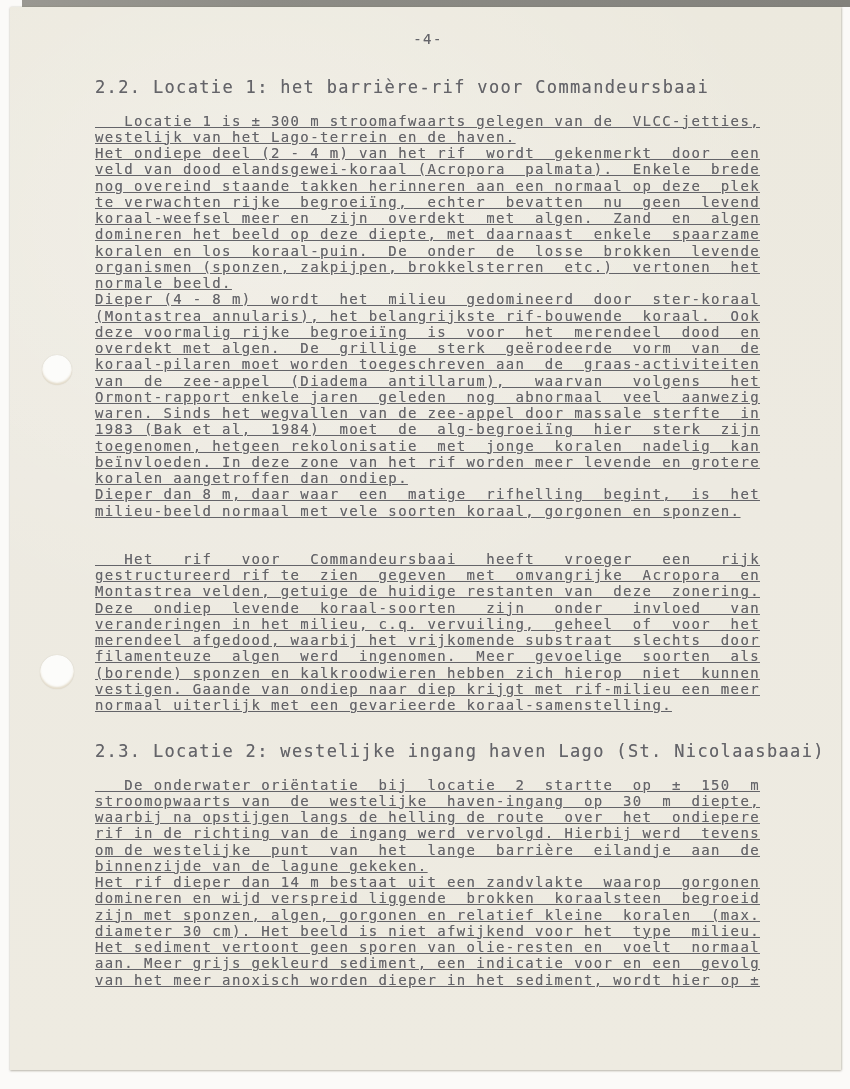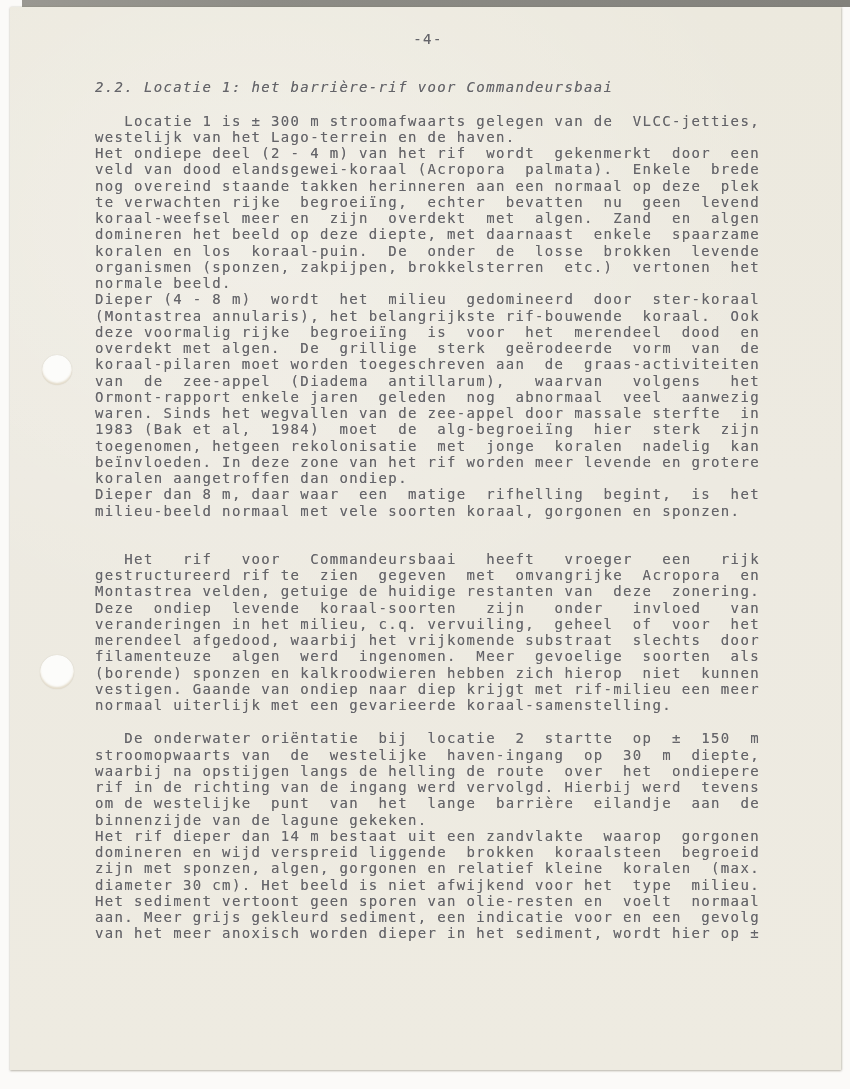--- a/index.html
+++ b/index.html
@@ -47,29 +47,29 @@
     letter-spacing: 1.35px;
     text-shadow: 0 0 0.6px rgba(100,100,106,0.55);
   }
   .page-number {
     width: 666px;
     text-align: center;
     white-space: pre;
   }
   .heading {
     margin: 0; padding: 0;
-    font-size: 14px; font-weight: normal;
+    font-size: 17px; font-weight: normal;
     white-space: pre;
-    font-style: italic;
   }
   .heading-first { margin-top: 32px; }
   .heading-second { margin-top: 30px; }
   .para {
     margin: 17px 0 0 0; padding: 0;
     white-space: pre;
+    text-decoration: underline;
   }
   .para + .para { margin-top: 32px; }
 </style>
 </head>
 <body>
 
 <div class="stage">
   <div class="scan-strip"></div>
   <div class="paper">
     <div class="hole hole-1"></div>
@@ -108,20 +108,21 @@
 Montastrea velden, getuige de huidige restanten van  deze  zonering.
 Deze  ondiep  levende  koraal-soorten   zijn   onder   invloed   van
 veranderingen in het milieu, c.q. vervuiling,  geheel  of  voor  het
 merendeel afgedood, waarbij het vrijkomende substraat  slechts  door
 filamenteuze  algen  werd  ingenomen.  Meer  gevoelige  soorten  als
 (borende) sponzen en kalkroodwieren hebben zich hierop  niet  kunnen
 vestigen. Gaande van ondiep naar diep krijgt met rif-milieu een meer
 normaal uiterlijk met een gevarieerde koraal-samenstelling.</p>
       </section>
       <section>
+        <h2 class="heading heading-second">2.3. Locatie 2: westelijke ingang haven Lago (St. Nicolaasbaai)</h2>
         <p class="para">   De onderwater oriëntatie  bij  locatie  2  startte  op  ±  150  m
 stroomopwaarts van  de  westelijke  haven-ingang  op  30  m  diepte,
 waarbij na opstijgen langs de helling de route  over  het  ondiepere
 rif in de richting van de ingang werd vervolgd. Hierbij werd  tevens
 om de westelijke  punt  van  het  lange  barrière  eilandje  aan  de
 binnenzijde van de lagune gekeken.
 Het rif dieper dan 14 m bestaat uit een zandvlakte  waarop  gorgonen
 domineren en wijd verspreid liggende  brokken  koraalsteen  begroeid
 zijn met sponzen, algen, gorgonen en relatief kleine  koralen  (max.
 diameter 30 cm). Het beeld is niet afwijkend voor het  type  milieu.

